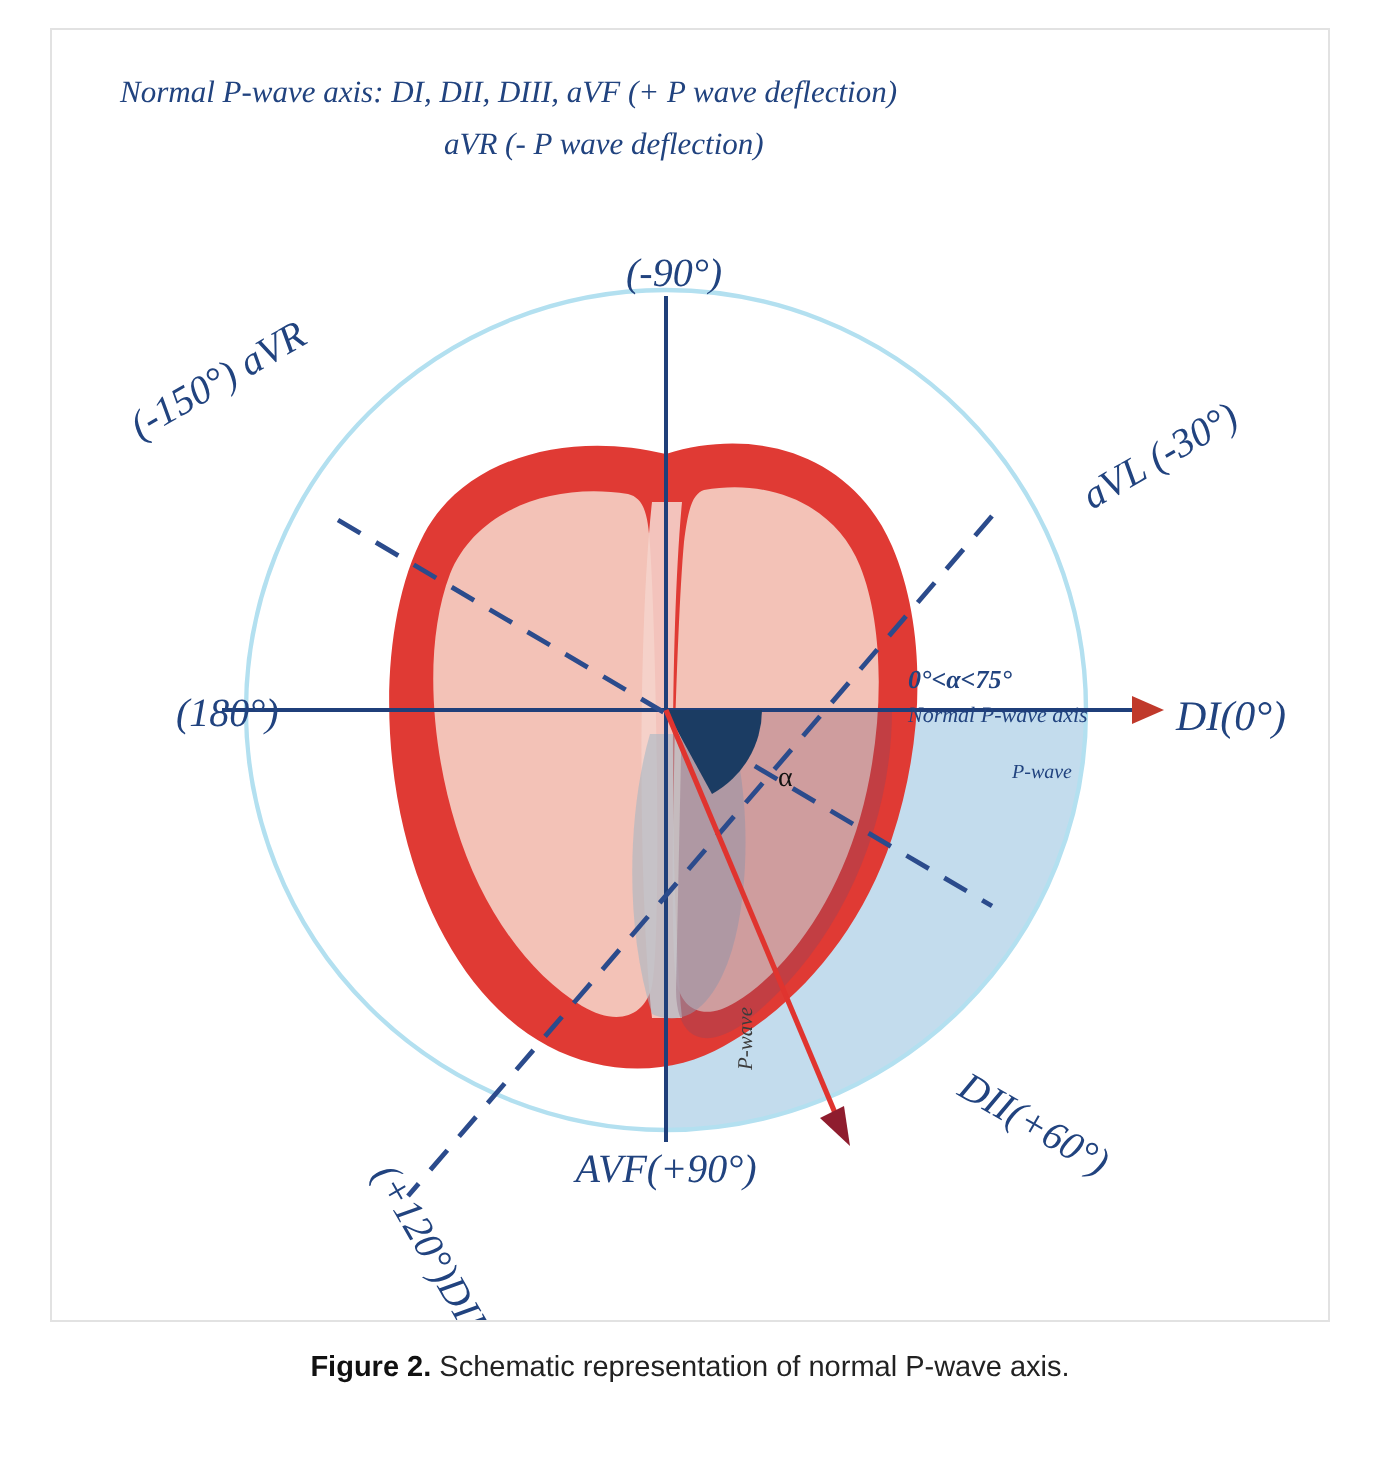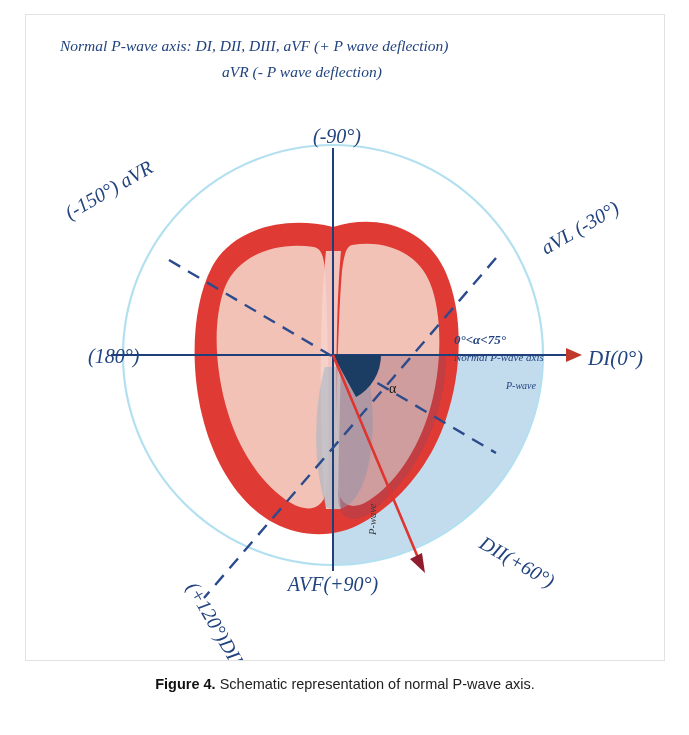--- a/index.html
+++ b/index.html
@@ -142,16 +142,16 @@
       <text x="480" y="374" class="navy-it" font-size="10">P-wave</text>
 
       <text x="363" y="378" fill="#111111" font-size="14" font-family="Liberation Serif, serif">α</text>
 
       <text x="350" y="520" fill="#3b3b3b" font-size="10.5" font-style="italic" font-family="Liberation Serif, serif" transform="rotate(-90 350 520)">P-wave</text>
 
     </svg>
   </div>
 
   <div id="figure-caption">
-    <span class="cap-label">Figure 4.</span><span> Schematic representation of normal P-wave axis.</span>
+    <span class="cap-label">Figure 2.</span><span> Schematic representation of normal P-wave axis.</span>
   </div>
 
 </div>
 
 </body></html>

